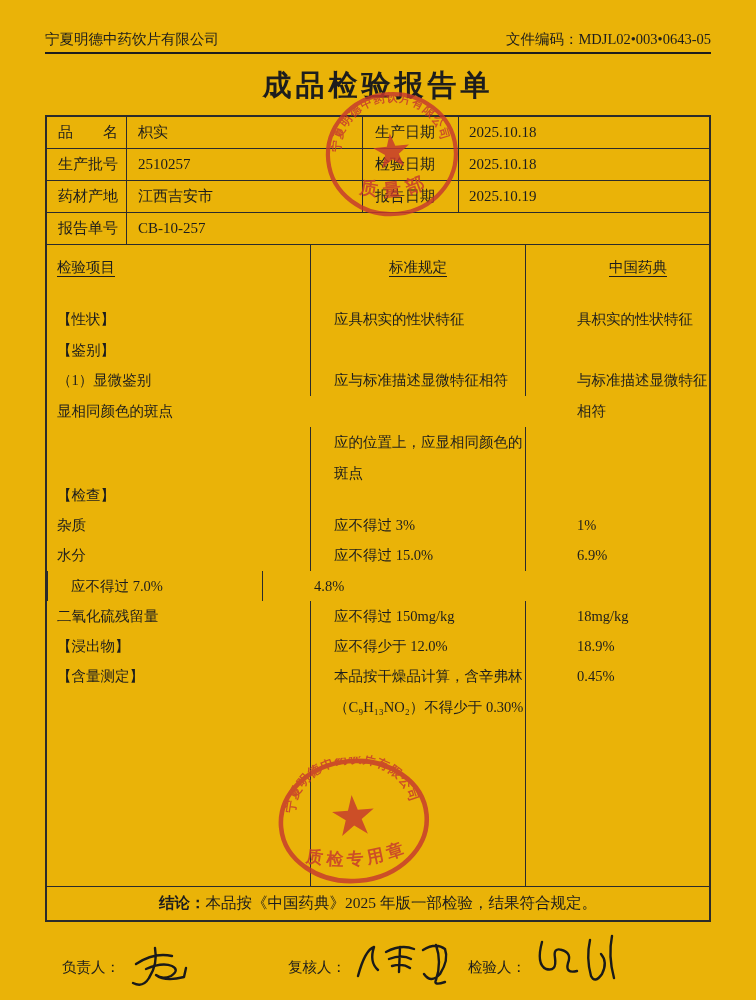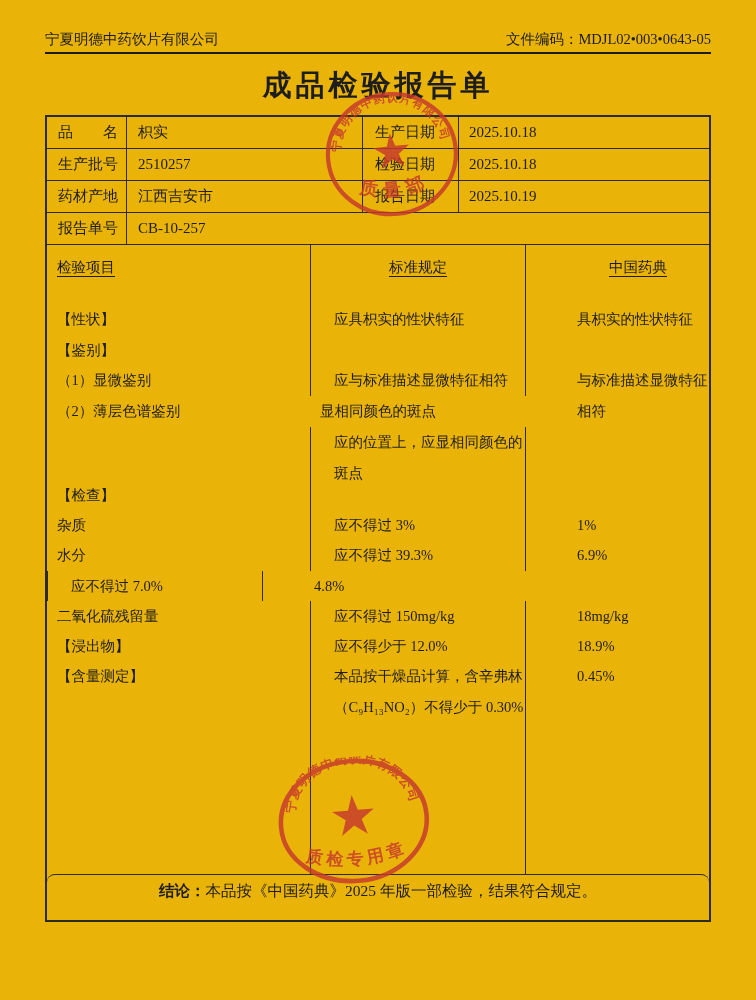--- a/index.html
+++ b/index.html
@@ -35,22 +35,22 @@
   .h58{height:58px;line-height:24px;}
   .h58 .tc1{padding-top:10px;}
   .h58 .tc2,.h58 .tc3{padding-top:10px;text-align:center;padding-left:0;}
   .h58 span{text-decoration:underline;text-underline-offset:4px;}
   .h32{height:32px;line-height:32px;justify-content:flex-end;}
   .h30{height:30px;line-height:30px;}
   .h31{height:31px;line-height:31px;}
   .h22{height:22px;}
   .tfill{flex:1;}
   
-  .conclusion{height:46px;border-top:1.6px solid #2b2b2b;box-sizing:border-box;
-              text-align:center;line-height:32px;font-size:15.5px;border-radius:8px;}
+  .conclusion{height:34px;border-top:1.6px solid #2b2b2b;box-sizing:border-box;
+              text-align:center;line-height:32px;font-size:15.5px;}
   .conclusion b{font-weight:bold;}
   
   .signoff{position:absolute;left:0;top:930px;width:756px;height:65px;font-size:14.5px;}
   .signoff .slabel{position:absolute;top:28px;}
   .sig-svg{position:absolute;}
   .sig-svg path{fill:none;stroke:#1a1a1a;stroke-width:2.4;stroke-linecap:round;stroke-linejoin:round;}
   
   .stamp{position:absolute;opacity:0.82;}
   .stamp text{font-family:"Liberation Serif","DejaVu Serif",serif;font-weight:bold;}
 </style>
@@ -108,21 +108,20 @@
         <div class="tc1">【鉴别】</div>
         <div class="tc2"></div>
         <div class="tc3"></div>
       </div>
       <div class="trow h31">
         <div class="tc1">（1）显微鉴别</div>
         <div class="tc2">应与标准描述显微特征相符</div>
         <div class="tc3">与标准描述显微特征相符</div>
       </div>
       <div class="trow h31">
-        <div class="tc1">（2）薄层色谱鉴别</div>
         <div class="tc3">显相同颜色的斑点</div>
       </div>
       <div class="trow h31">
         <div class="tc1"></div>
         <div class="tc2">应的位置上，应显相同颜色的斑点</div>
         <div class="tc3"></div>
       </div>
       <div class="trow h22">
         <div class="tc1"></div>
         <div class="tc2"></div>
@@ -133,21 +132,21 @@
         <div class="tc2"></div>
         <div class="tc3"></div>
       </div>
       <div class="trow h30">
         <div class="tc1">杂质</div>
         <div class="tc2">应不得过 3%</div>
         <div class="tc3">1%</div>
       </div>
       <div class="trow h31">
         <div class="tc1">水分</div>
-        <div class="tc2">应不得过 39.3%</div>
+        <div class="tc2">应不得过 15.0%</div>
         <div class="tc3">6.9%</div>
       </div>
       <div class="trow h30">
         <div class="tc2">应不得过 7.0%</div>
         <div class="tc3">4.8%</div>
       </div>
       <div class="trow h30">
         <div class="tc1">二氧化硫残留量</div>
         <div class="tc2">应不得过 150mg/kg</div>
         <div class="tc3">18mg/kg</div>
@@ -172,20 +171,40 @@
         <div class="tc2"></div>
         <div class="tc3"></div>
       </div>
     </div>
 
     <div class="conclusion">
       <b>结论：</b><span>本品按《中国药典》2025 年版一部检验，结果符合规定。</span>
     </div>
   </div>
 
+  <div class="signoff">
+    <span class="slabel" style="left:62px">负责人：</span>
+    <svg class="sig-svg" style="left:122px;top:8px" width="90" height="55" viewBox="0 0 90 55">
+      <path d="M14 26 Q32 14 50 18 M33 10 Q36 26 27 40 Q21 50 11 45"></path>
+      <path d="M24 31 Q40 24 50 28 Q58 32 49 38 Q40 42 34 37 Q43 44 62 39 L64 30"></path>
+    </svg>
+
+    <span class="slabel" style="left:288px">复核人：</span>
+    <svg class="sig-svg" style="left:348px;top:4px" width="115" height="58" viewBox="0 0 115 58">
+      <path d="M10 42 Q17 16 26 13 Q21 28 30 36"></path>
+      <path d="M38 18 Q53 10 66 15 M41 25 Q54 20 63 25 M44 32 Q55 29 62 34 M52 13 L51 38"></path>
+      <path d="M75 16 Q88 8 97 15 Q101 26 92 40 Q83 50 76 40 M88 11 Q94 28 88 46 Q85 52 97 48"></path>
+    </svg>
+
+    <span class="slabel" style="left:468px">检验人：</span>
+    <svg class="sig-svg" style="left:528px;top:0px" width="105" height="60" viewBox="0 0 105 60">
+      <path d="M14 12 Q8 34 18 39 Q29 42 27 28 Q25 17 34 20 Q44 23 40 33 Q37 44 49 41"></path>
+      <path d="M62 10 Q58 28 63 46 Q67 54 74 44 Q80 32 73 24 M84 6 Q80 26 86 48"></path>
+    </svg>
+  </div>
 
   <svg class="stamp" style="left:320px;top:88px;transform:rotate(-6deg)" width="146" height="134" viewBox="0 0 146 134">
     <defs>
       <path id="arc1" d="M 21.3 56.1 A 51 48 0 0 1 122.7 56.1"></path>
       <path id="arc1b" d="M 43 103 Q 72 112 101 103"></path>
     </defs>
     <ellipse cx="72" cy="66" rx="64" ry="60" fill="none" stroke="#c6382e" stroke-width="4.2"></ellipse>
     <text font-size="11.5" fill="#c6382e" letter-spacing="1">
       <textPath href="#arc1" startOffset="50%" text-anchor="middle">宁夏明德中药饮片有限公司</textPath>
     </text>

